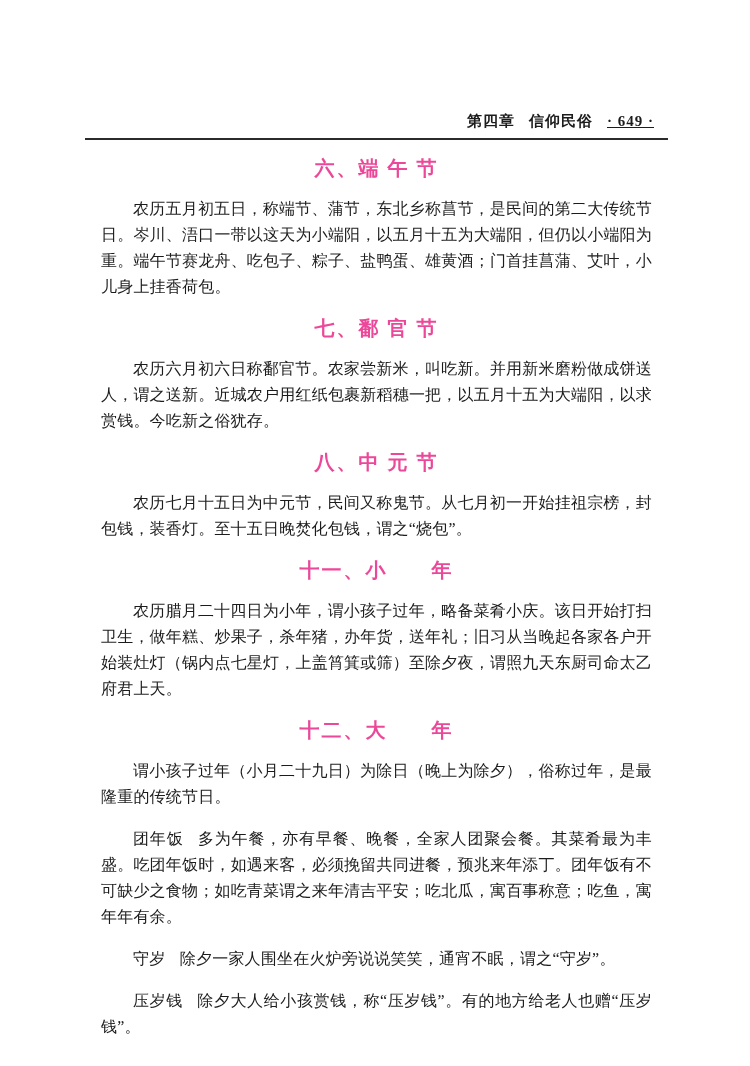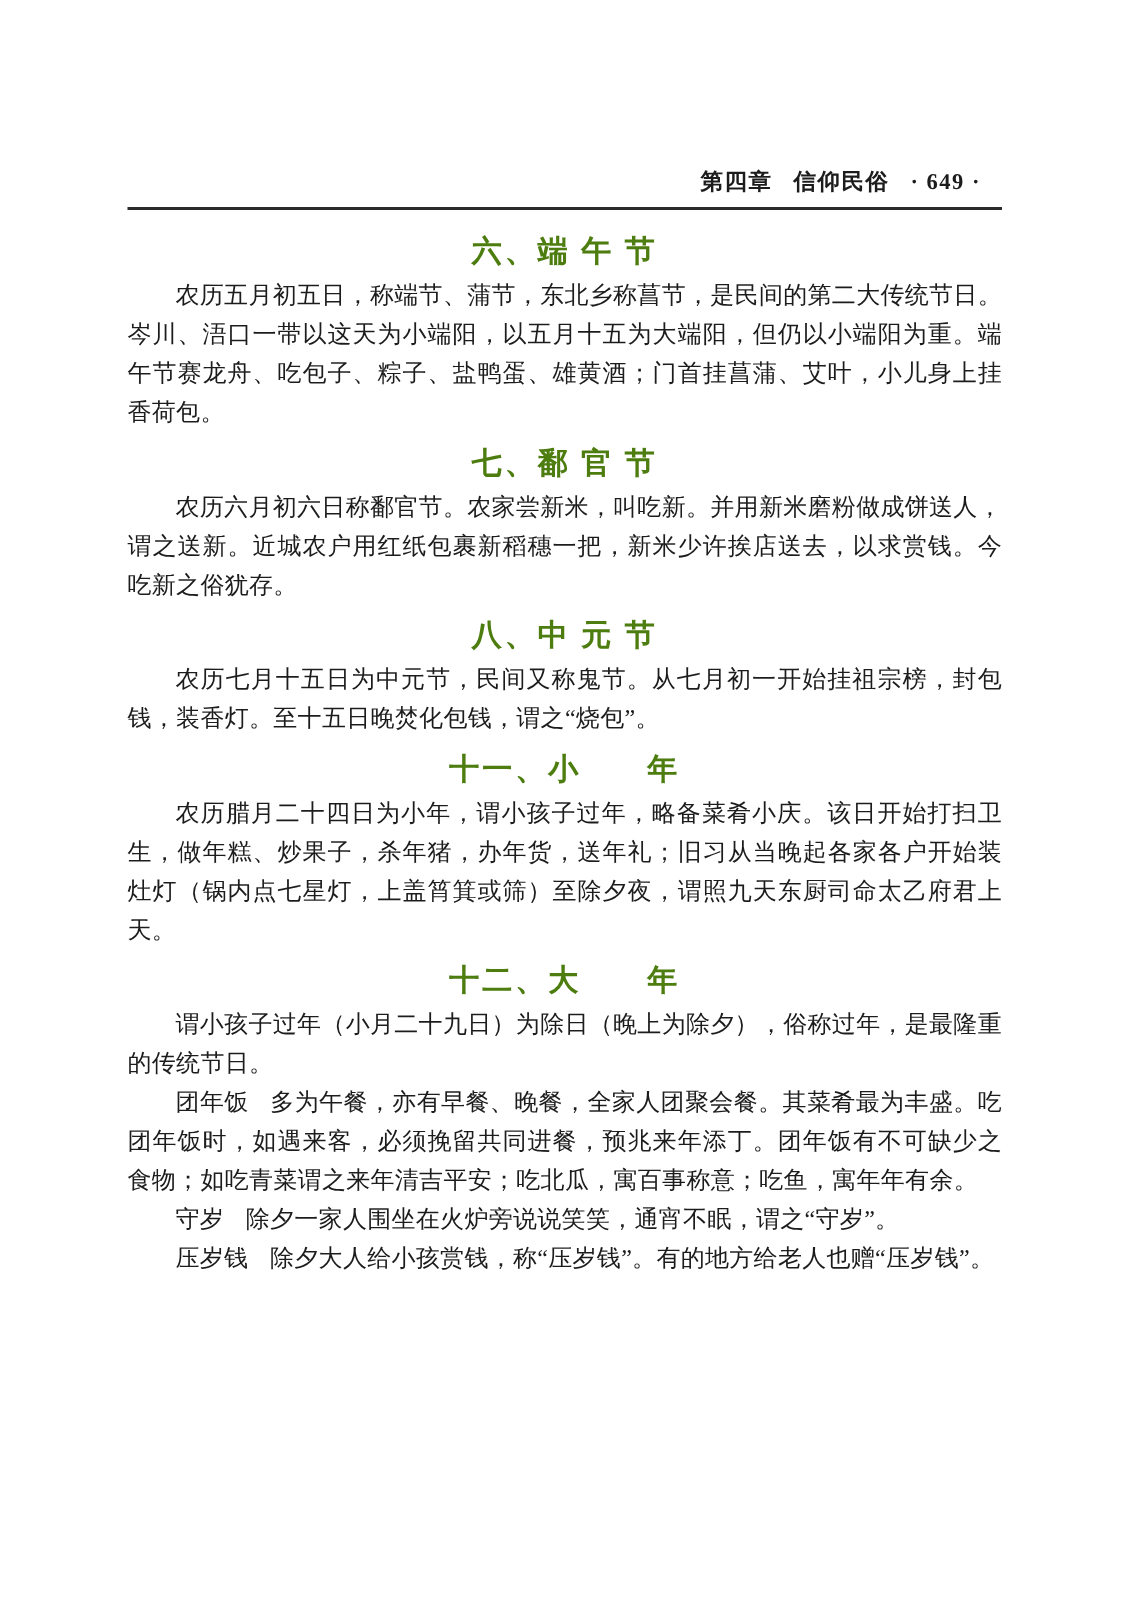--- a/index.html
+++ b/index.html
@@ -26,33 +26,34 @@
   .running-header .hdr-bold {
     font-family: "Liberation Sans", "DejaVu Sans", sans-serif;
     font-weight: bold;
     font-size: 15px;
     letter-spacing: 1px;
   }
   .running-header .hdr-page {
     font-size: 15px;
     font-weight: bold;
     letter-spacing: 1px;
+    text-decoration: underline;
   }
   .content { padding-top: 8px; }
   .section h2 {
     margin: 8px 0 5px 0;
     text-align: center;
     font-size: 20px;
     line-height: 24px;
     font-weight: bold;
     letter-spacing: 2px;
-    color: #4d7c0f;
+    color: #ec4899;
   }
   .section p {
-    margin: 0;
+    margin: 16px;
     font-size: 16px;
     line-height: 26px;
     text-align: justify;
     text-indent: 2em;
     letter-spacing: 0.2px;
   }
   .section p.entry .term {
     font-family: "Liberation Sans", "DejaVu Sans", sans-serif;
     font-weight: normal;
     margin-right: 0.9em;
@@ -71,21 +72,21 @@
 
   <div class="content">
 
     <div class="section">
       <h2>六、端 午 节</h2>
       <p>农历五月初五日，称端节、蒲节，东北乡称菖节，是民间的第二大传统节日。岑川、浯口一带以这天为小端阳，以五月十五为大端阳，但仍以小端阳为重。端午节赛龙舟、吃包子、粽子、盐鸭蛋、雄黄酒；门首挂菖蒲、艾叶，小儿身上挂香荷包。</p>
     </div>
 
     <div class="section">
       <h2>七、鄱 官 节</h2>
-      <p>农历六月初六日称鄱官节。农家尝新米，叫吃新。并用新米磨粉做成饼送人，谓之送新。近城农户用红纸包裹新稻穗一把，新米少许挨店送去，以求赏钱。今吃新之俗犹存。</p>
+      <p>农历六月初六日称鄱官节。农家尝新米，叫吃新。并用新米磨粉做成饼送人，谓之送新。近城农户用红纸包裹新稻穗一把，以五月十五为大端阳，以求赏钱。今吃新之俗犹存。</p>
     </div>
 
     <div class="section">
       <h2>八、中 元 节</h2>
       <p>农历七月十五日为中元节，民间又称鬼节。从七月初一开始挂祖宗榜，封包钱，装香灯。至十五日晚焚化包钱，谓之“烧包”。</p>
     </div>
 
 
 
     <div class="section">

